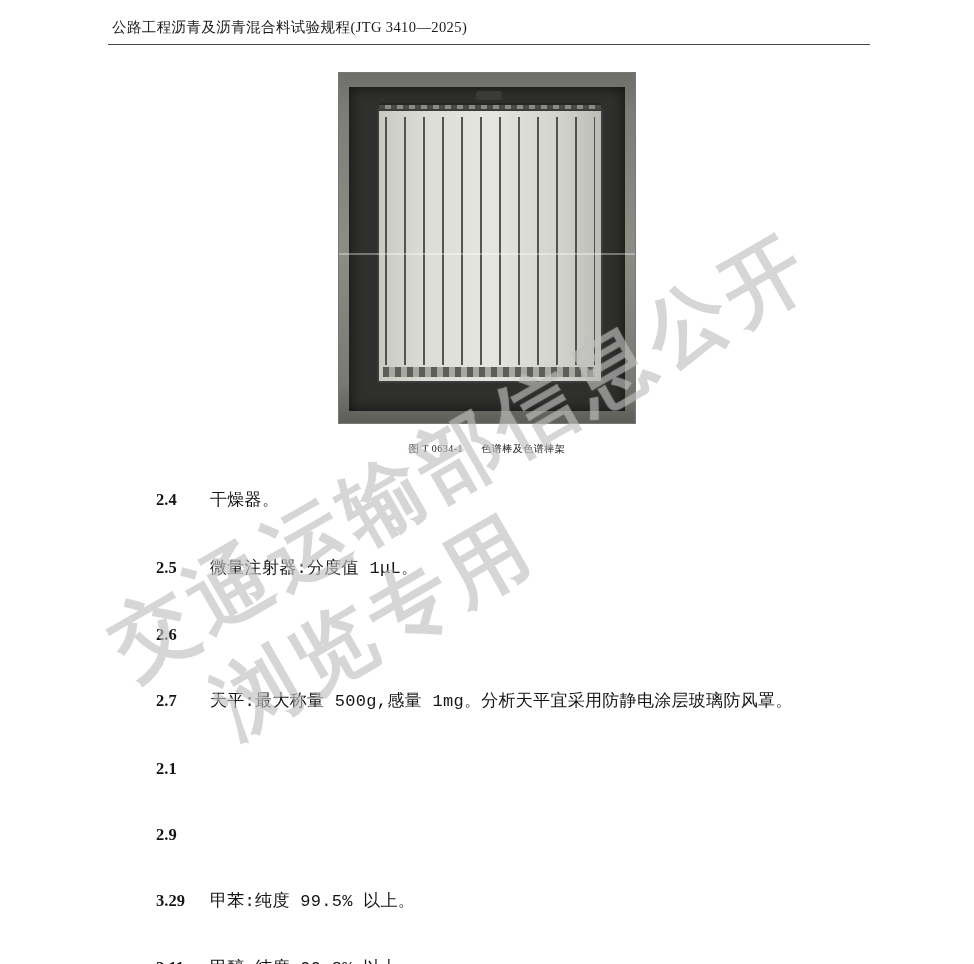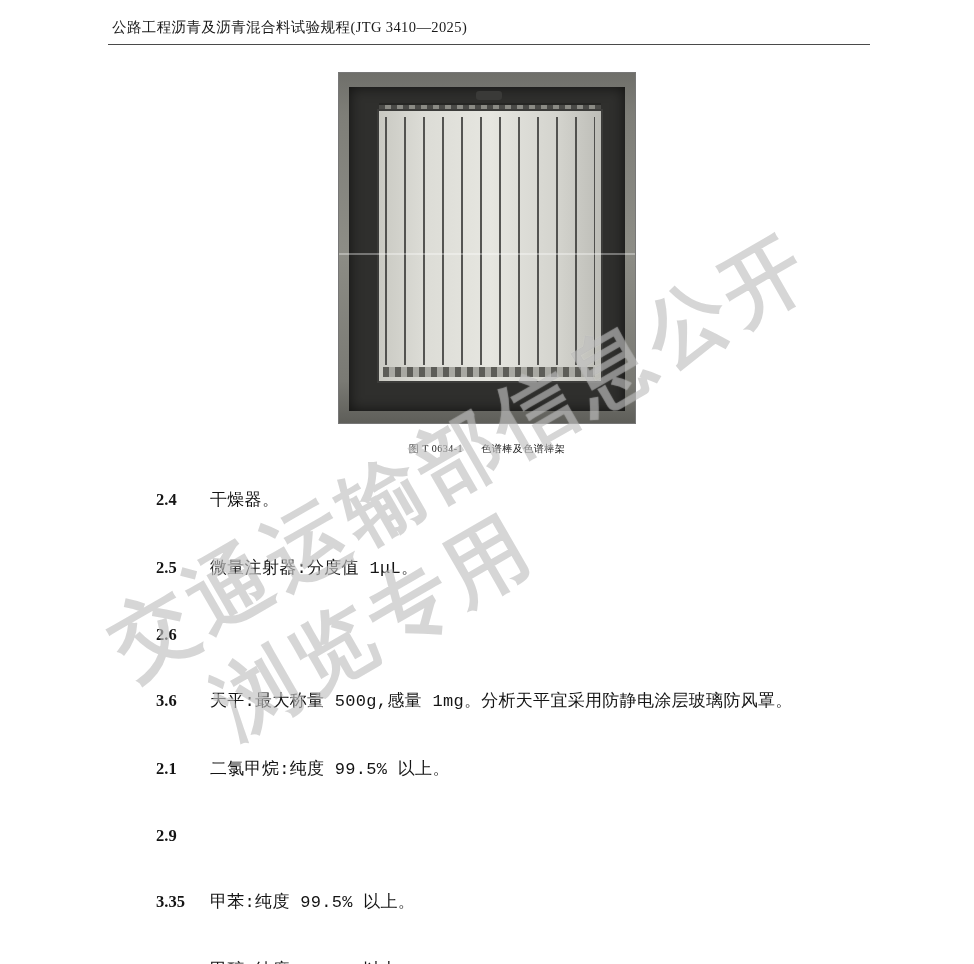--- a/index.html
+++ b/index.html
@@ -241,35 +241,34 @@
     <div class="clause">
       <span class="clause-num">2.5</span>
       <span class="clause-text">微量注射器:分度值 1μL。</span>
     </div>
 
     <div class="clause">
       <span class="clause-num">2.6</span>
     </div>
 
     <div class="clause">
-      <span class="clause-num">3.6</span>
+      <span class="clause-num">2.7</span>
       <span class="clause-text">天平:最大称量 500g,感量 1mg。分析天平宜采用防静电涂层玻璃防风罩。</span>
     </div>
 
     <div class="clause">
       <span class="clause-num">2.1</span>
-      <span class="clause-text">二氯甲烷:纯度 99.5% 以上。</span>
     </div>
 
     <div class="clause">
       <span class="clause-num">2.9</span>
     </div>
 
     <div class="clause">
-      <span class="clause-num">3.35</span>
+      <span class="clause-num">3.29</span>
       <span class="clause-text">甲苯:纯度 99.5% 以上。</span>
     </div>
 
     <div class="clause">
       <span class="clause-num">2.11</span>
       <span class="clause-text">甲醇:纯度 99.8% 以上。</span>
     </div>
 
   </div>
 

